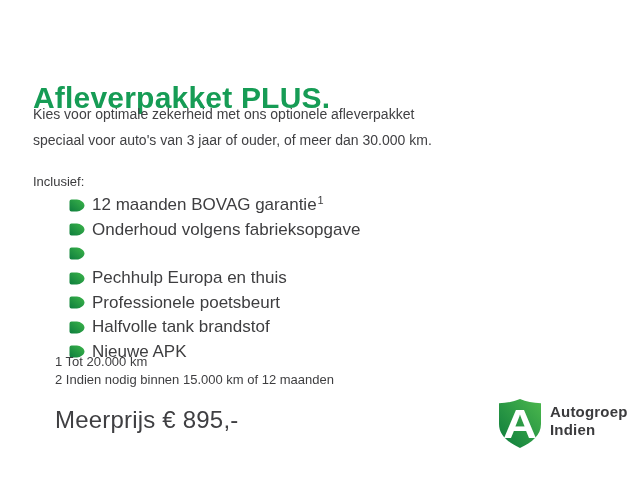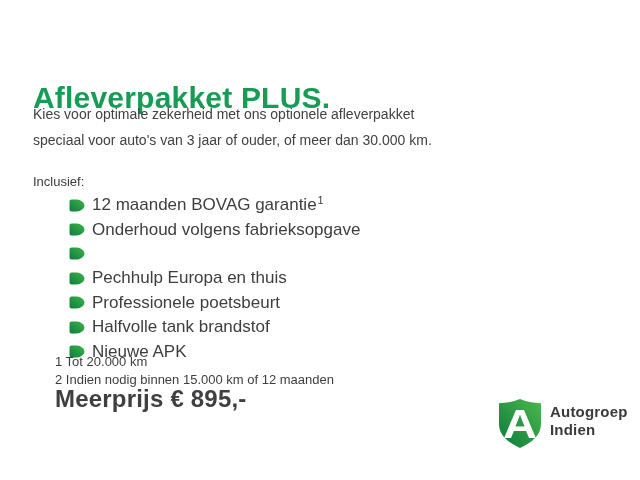--- a/index.html
+++ b/index.html
@@ -70,23 +70,23 @@
     left: 55px;
     top: 353px;
     font-size: 13px;
     line-height: 17.5px;
     color: #3e3e40;
   }
   .footnotes span { display: block; }
   .price {
     position: absolute;
     left: 55px;
-    top: 385px;
+    top: 406px;
     font-size: 24px;
-    font-weight: bold;
+    font-weight: normal;
     color: #3f3f42;
     letter-spacing: 0.2px;
   }
   .logo {
     position: absolute;
     left: 498px;
     top: 398px;
     display: flex;
     align-items: flex-start;
   }

